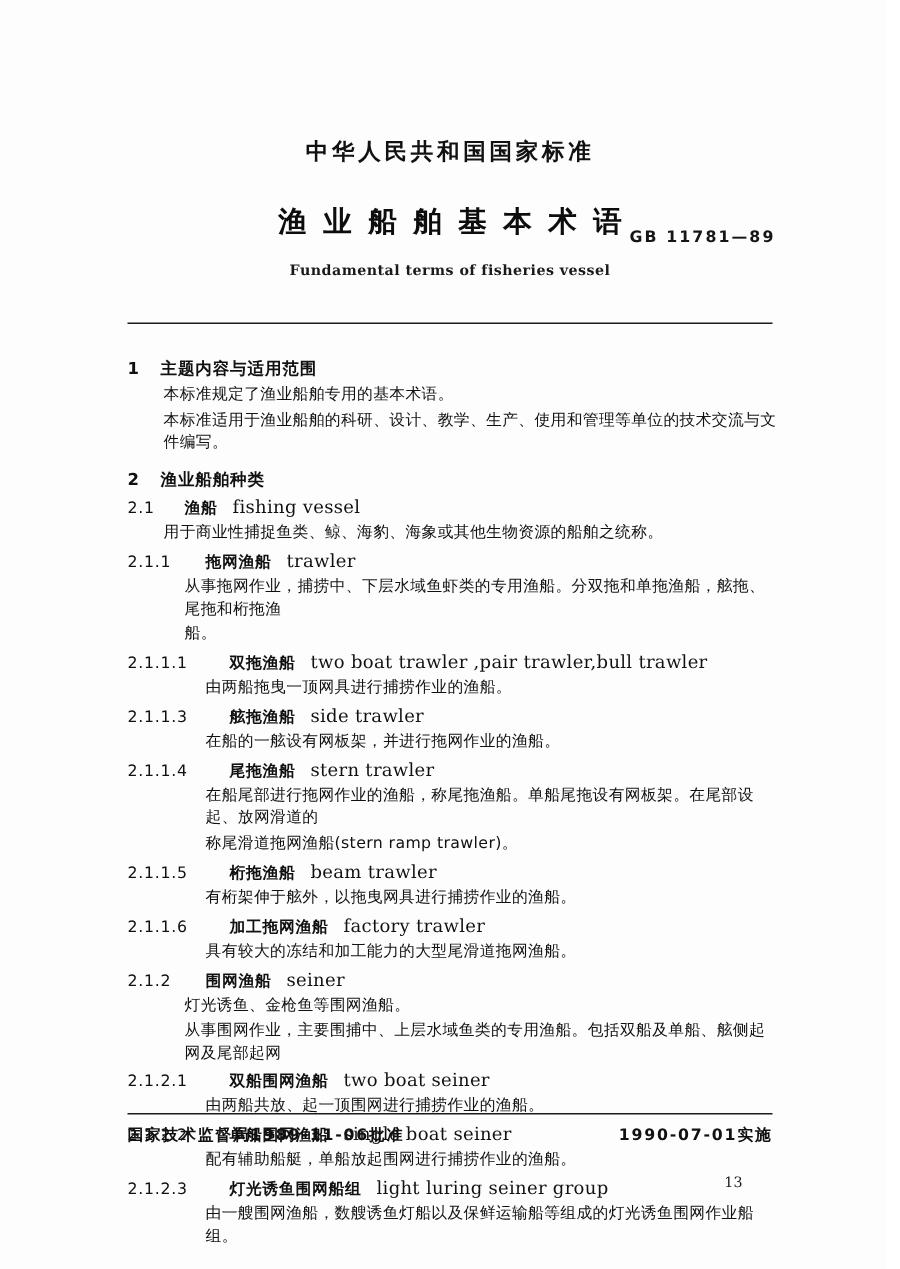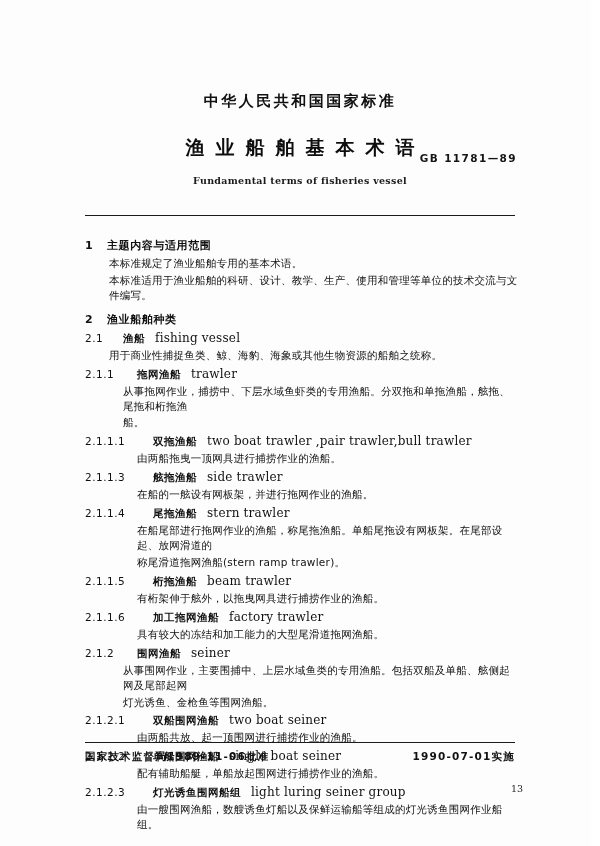--- a/index.html
+++ b/index.html
@@ -160,21 +160,21 @@
   }
   .footer-left, .footer-right {
     font-size: 10.5px;
     font-weight: bold;
     letter-spacing: 1.2px;
     color: #111;
     white-space: nowrap;
   }
   .page-num {
     position: absolute;
-    right: 68px;
+    right: 96px;
     top: 783px;
     font-size: 9.5px;
     color: #222;
     font-family: "DejaVu Serif", "Liberation Serif", serif;
   }
 </style>
 </head>
 <body>
 
 <div class="page">
@@ -236,22 +236,22 @@
     <div class="def i4">有桁架伸于舷外，以拖曳网具进行捕捞作业的渔船。</div>
 
     <div class="term lvl4">
       <span class="num">2.1.1.6</span><span class="cn">加工拖网渔船</span>&nbsp;&nbsp;&nbsp;<span class="en">factory trawler</span>
     </div>
     <div class="def i4">具有较大的冻结和加工能力的大型尾滑道拖网渔船。</div>
 
     <div class="term lvl3">
       <span class="num">2.1.2</span><span class="cn">围网渔船</span>&nbsp;&nbsp;&nbsp;<span class="en">seiner</span>
     </div>
+    <div class="def i3">灯光诱鱼、金枪鱼等围网渔船。</div>
     <div class="def i3">从事围网作业，主要围捕中、上层水域鱼类的专用渔船。包括双船及单船、舷侧起网及尾部起网</div>
-    <div class="def i3">灯光诱鱼、金枪鱼等围网渔船。</div>
 
     <div class="term lvl4">
       <span class="num">2.1.2.1</span><span class="cn">双船围网渔船</span>&nbsp;&nbsp;&nbsp;<span class="en">two boat seiner</span>
     </div>
     <div class="def i4">由两船共放、起一顶围网进行捕捞作业的渔船。</div>
 
     <div class="term lvl4">
       <span class="num">2.1.2.2</span><span class="cn">单船围网渔船</span>&nbsp;&nbsp;&nbsp;<span class="en">single boat seiner</span>
     </div>
     <div class="def i4">配有辅助船艇，单船放起围网进行捕捞作业的渔船。</div>

